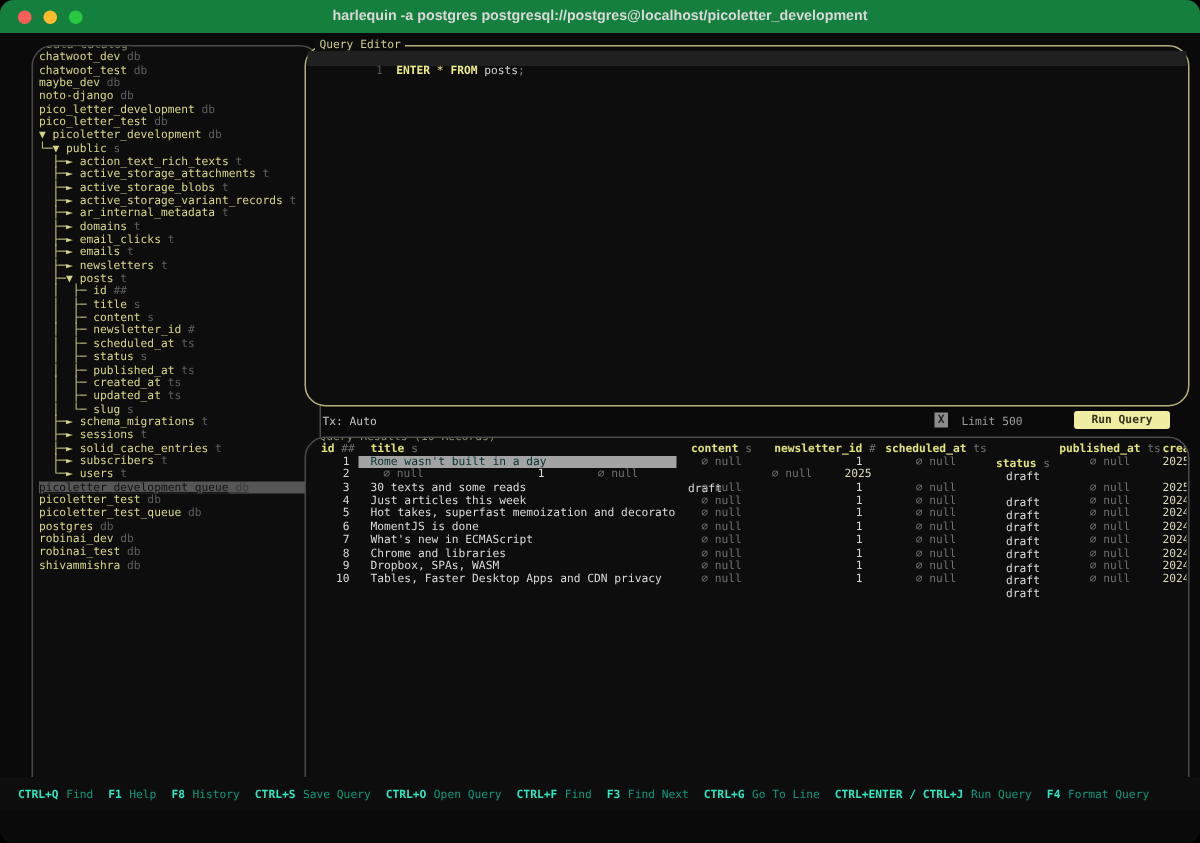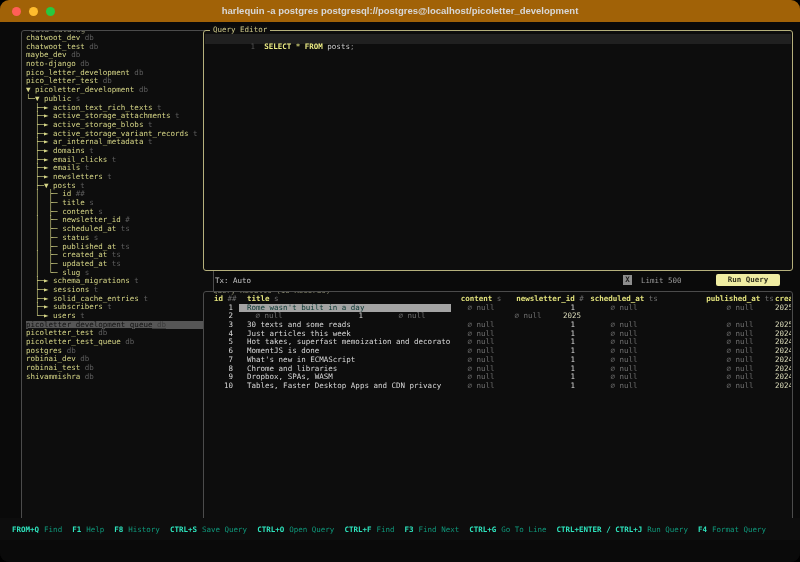--- a/index.html
+++ b/index.html
@@ -1,28 +1,28 @@
 <!DOCTYPE html>
 <html><head>
 <meta charset="utf-8">
 <style>
   html,body{margin:0;padding:0;background:#000;}
   .window{position:relative;width:800px;height:562px;background:#0a0a0a;border-radius:9px;overflow:hidden;
           font-family:"DejaVu Sans Mono",monospace;}
   
-  .titlebar{position:relative;height:22px;background:#a16207;border-bottom:1px solid #fdba74;}
+  .titlebar{position:relative;height:22px;background:#15803d;border-bottom:1px solid #fdba74;}
   .traffic{position:absolute;left:12px;top:7px;display:flex;gap:8px;}
   .tl{width:9px;height:9px;border-radius:50%;display:inline-block;}
   .tl.red{background:#ff5f57;} .tl.yellow{background:#febc2e;} .tl.green{background:#28c840;}
   .wtitle{position:absolute;left:0;right:0;top:5px;text-align:center;color:#d8d8d8;
           font-family:"Liberation Sans",sans-serif;font-size:9.5px;font-weight:bold;}
   
   .content{position:absolute;top:22px;left:0;width:800px;height:540px;background:#0a0a0a;
            font-size:7.5px;line-height:8.7px;}
-  .panel{position:absolute;background:#0d0d0d;border:1px solid #4b4b4b;border-radius:3px;box-sizing:border-box;padding-left:30px;}
+  .panel{position:absolute;background:#0d0d0d;border:1px solid #4b4b4b;border-radius:14px;box-sizing:border-box;padding-left:30px;}
   .panel-title{position:absolute;top:-5px;left:6px;background:#0d0d0d;padding:0 3px;color:#8f8f75;white-space:pre;}
   .panel.focused{border-color:#b5b07c;}
   .panel.focused>.panel-title{color:#cfca8a;}
   
   #catalog-panel{left:21px;top:8px;width:193px;height:503px;overflow:hidden;}
   .tree{position:absolute;top:3px;left:4px;right:2px;bottom:12px;overflow:hidden;}
   .titem{white-space:pre;color:#d6d687;height:8.7px;}
   .titem .tsuffix{color:#5e5e5e;}
   .titem.selected{background:#565656;}
   .titem.selected .tlabel{color:#121212;text-decoration:underline;}
@@ -40,21 +40,21 @@
   #tx-mode{position:absolute;left:12px;top:5px;color:#c4c4c4;white-space:pre;}
   #limit-check{position:absolute;left:420px;top:3px;width:9px;height:10px;background:#8d8d8d;color:#1d1d1d;
                text-align:center;font-weight:bold;line-height:10px;}
   #limit-label{position:absolute;left:438px;top:5px;color:#9b9b9b;white-space:pre;}
   #run-btn{position:absolute;left:513px;top:2px;width:64px;height:12px;background:#f0eda2;color:#33331f;
            border:none;border-radius:2px;font-family:"DejaVu Sans Mono",monospace;font-size:7.5px;
            font-weight:bold;line-height:12px;text-align:center;padding:0;cursor:pointer;}
   
   #results-panel{left:203px;top:269px;width:590px;height:242px;overflow:hidden;}
   .table{position:absolute;top:3px;left:5px;right:1px;bottom:12px;overflow:hidden;}
-  .trow{display:flex;height:8.7px;white-space:pre;}
+  .trow{display:flex;height:8.7px;white-space:pre;align-items:center;}
   .cell{flex:none;overflow:hidden;box-sizing:border-box;}
   .c0{width:30px;} .c1{width:212px;} .c2{width:60px;} .c3{width:78px;}
   .c4{width:70px;} .c5{width:46px;margin-top:20px;} .c6{width:70px;} .c7{width:22px;}
   .h .hname{color:#e2e27c;font-weight:bold;} .h .htype{color:#6f6f6f;}
   .h.c0{padding-left:5px;} .h.c1{padding-left:8px;} .h.c2,.h.c3,.h.c4,.h.c5,.h.c6{text-align:center;}
   .v{color:#d9d9d9;}
   .v.c0{text-align:right;padding-right:6px;}
   .v.c1{padding-left:8px;}
   .v.c2,.v.c4,.v.c5,.v.c6{text-align:center;}
   .v.c3{text-align:right;padding-right:14px;}
@@ -132,21 +132,21 @@
           <div class="titem"><span class="tprefix"></span><span class="tlabel">shivammishra</span><span class="tsuffix"> db</span></div>
         </div>
       <div class="hscroll">
         <div class="thumb" style="width:93%"></div>
       </div>
     </div>
 
     <div class="panel focused" id="editor-panel">
       <span class="panel-title">Query Editor</span>
       <div class="editor-line">
-        <span class="gutter">1</span><span id="editor-code"><span class="tok-kw">SELECT</span><span class="tok-plain"> </span><span class="tok-op">*</span><span class="tok-plain"> </span><span class="tok-kw">FROM</span><span class="tok-plain"> posts</span><span class="tok-punct">;</span></span>
+        <span class="gutter">1</span><span id="editor-code"><span class="tok-kw">ENTER</span><span class="tok-plain"> </span><span class="tok-op">*</span><span class="tok-plain"> </span><span class="tok-kw">FROM</span><span class="tok-plain"> posts</span><span class="tok-punct">;</span></span>
       </div>
     </div>
 
     <div id="runbar">
       <span id="tx-mode">Tx: Auto</span>
       <span id="limit-check">X</span>
       <span id="limit-label">Limit 500</span>
       <button id="run-btn">Run Query</button>
     </div>
 
@@ -167,21 +167,21 @@
         </div>
       <div class="hscroll">
         <div class="thumb" style="width:59%"></div>
       </div>
     </div>
 
   </div>
 
   <div class="footer" id="footer">
       <span class="sc">
-        <span class="key">FROM+Q</span>
+        <span class="key">CTRL+Q</span>
         <span class="lbl">Find</span>
       </span>
       <span class="sc">
         <span class="key">F1</span>
         <span class="lbl">Help</span>
       </span>
       <span class="sc">
         <span class="key">F8</span>
         <span class="lbl">History</span>
       </span>

